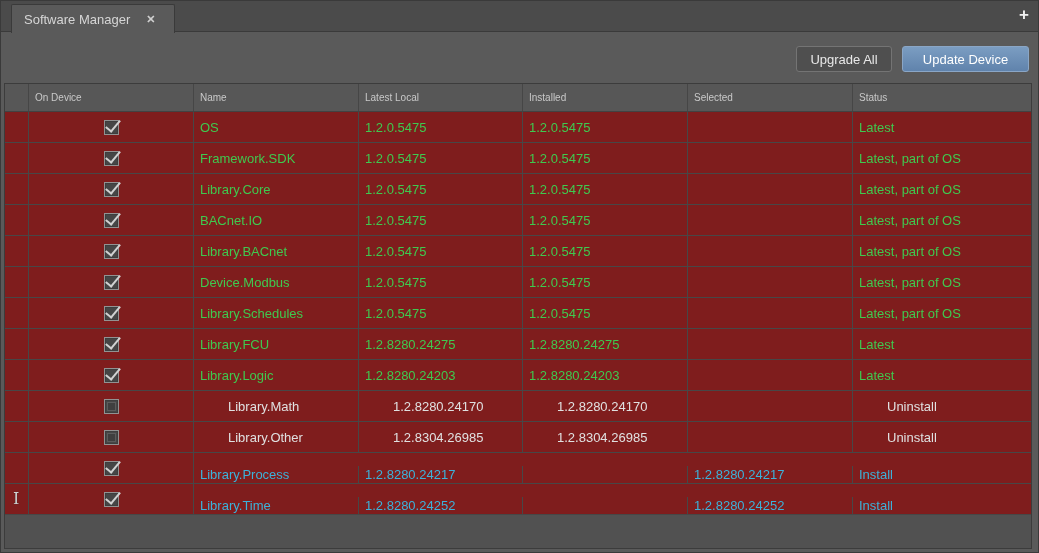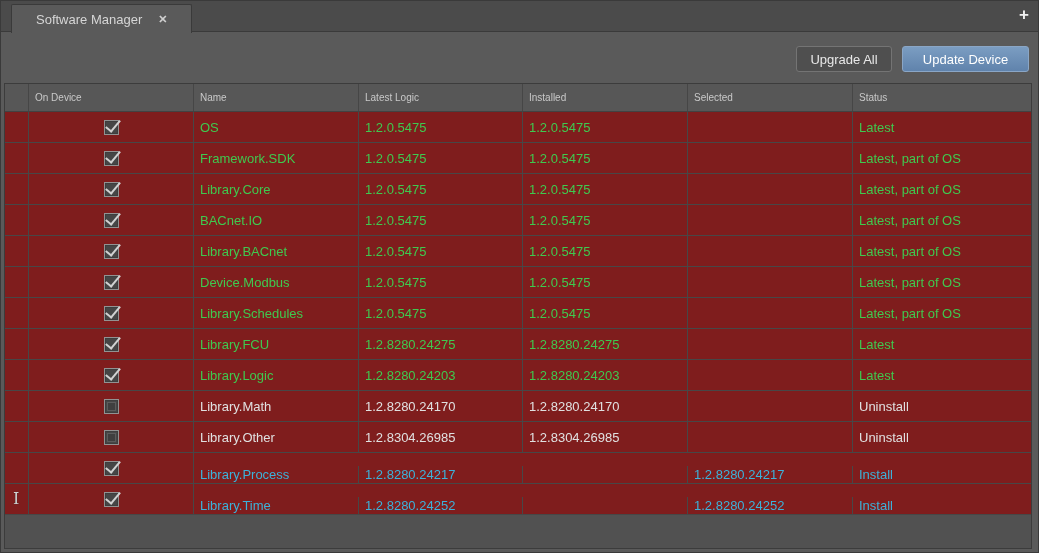--- a/index.html
+++ b/index.html
@@ -13,21 +13,21 @@
 
   
   .tab-strip {
     position:absolute; top:0; left:0; right:0; height:31px;
     background:#4b4b4b; border-bottom:1px solid #3a3a3a;
   }
   .tab {
     position:absolute; left:10px; top:3px; height:29px; min-width:164px;
     background:#5a5a5a; border:1px solid #3a3a3a; border-bottom:none;
     border-radius:2px 2px 0 0;
-    display:flex; align-items:center; gap:16px; padding:0 24px;
+    display:flex; align-items:center; gap:16px; padding:0 12px;
     color:#d6d6d6; font-size:13px;
   }
   .tab-close { color:#cfcfcf; font-size:11px; font-weight:bold; cursor:default; }
   .new-tab {
     position:absolute; right:9px; top:5px; color:#f0f0f0;
     font-size:17px; font-weight:bold; line-height:17px;
   }
 
   
   .btn {
@@ -67,21 +67,21 @@
   }
   .trow .cell {
     font-size:13px; display:flex; align-items:center; padding-left:6px;
     border-right:1px solid #474747; overflow:hidden; white-space:nowrap;
   }
   .trow .cell:last-child { border-right:none; }
   .cell.cbcell { justify-content:center; padding-left:0; }
 
   .latest    { color:var(--green); }
   .install   { color:var(--cyan);margin-top:13px; }
-  .uninstall { color:var(--neutral); }
+  .uninstall { color:var(--neutral);margin-left:28px; }
 
   
   .cb {
     width:15px; height:15px; position:relative;
     background:#464646; border:1px solid #929292;
     box-shadow:inset 0 0 0 1px #3e3e3e;
   }
   .cb.checked::after {
     content:""; position:absolute; left:4px; top:-4px;
     width:6px; height:13px;
@@ -114,21 +114,21 @@
   </div>
 
   <div class="btn upgrade">Upgrade All</div>
   <div class="btn primary">Update Device</div>
 
   <div class="table">
     <div class="thead" id="thead">
         <div class="cell"></div>
         <div class="cell">On Device</div>
         <div class="cell">Name</div>
-        <div class="cell">Latest Logic</div>
+        <div class="cell">Latest Local</div>
         <div class="cell">Installed</div>
         <div class="cell">Selected</div>
         <div class="cell">Status</div>
       </div>
     <div id="tbody">
         <div class="trow">
           <div class="cell"></div>
           <div class="cell cbcell">
             <span class="cb checked"></span>
           </div>

